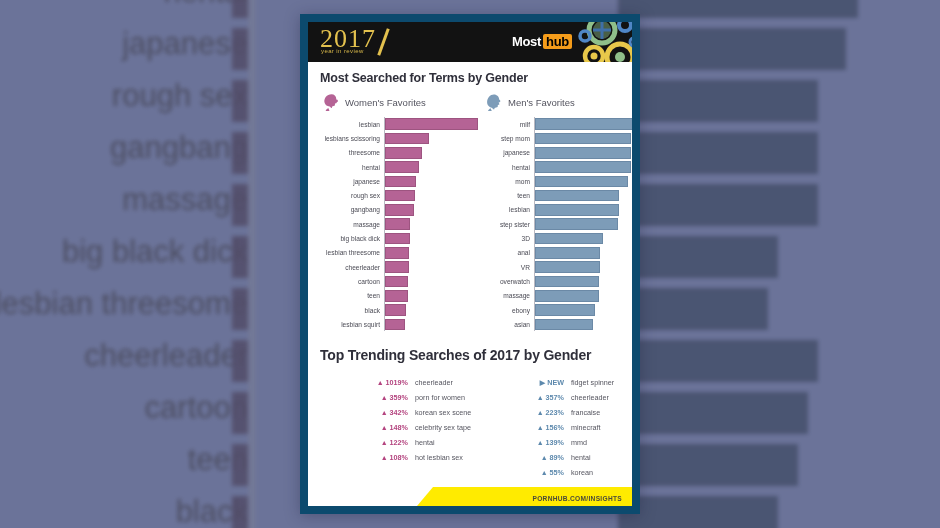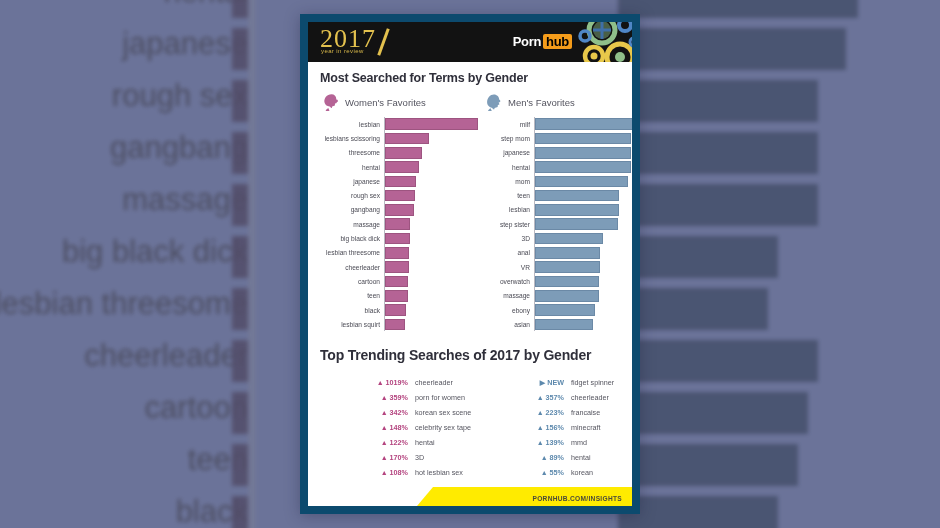--- a/index.html
+++ b/index.html
@@ -253,21 +253,21 @@
 </div>
 
 <div id="card">
 
   <div id="card-header">
     <div id="logo-2017">2017</div>
     <div id="logo-yir">year in review</div>
     <div id="logo-slash"></div>
 
     <div id="ph-logo">
-      <span id="ph-porn">Porn</span>
+      <span id="ph-porn">Most</span>
       <span id="ph-hub">hub</span>
     </div>
 
     <svg id="header-circles" viewBox="0 0 70 60">
       <circle cx="34" cy="18" r="13" fill="none" stroke="#8fbf8a" stroke-width="5"></circle>
       <circle cx="34" cy="18" r="9" fill="#8fbf8a" opacity="0.45"></circle>
       <path d="M34 9 L34 27 M25 18 L43 18" stroke="#3f6fa8" stroke-width="3"></path>
       <circle cx="57" cy="13" r="6" fill="none" stroke="#4f86c6" stroke-width="4"></circle>
       <circle cx="17" cy="24" r="5" fill="none" stroke="#4f86c6" stroke-width="3.5"></circle>
       <circle cx="26" cy="44" r="9" fill="none" stroke="#e8c84a" stroke-width="4.5"></circle>
@@ -550,27 +550,20 @@
         <div class="trow">
           <div class="tpct">
             <span class="tri">▲</span>
             <span>122%</span>
           </div>
           <div class="tterm">hentai</div>
         </div>
         <div class="trow">
           <div class="tpct">
             <span class="tri">▲</span>
-            <span>170%</span>
-          </div>
-          <div class="tterm">3D</div>
-        </div>
-        <div class="trow">
-          <div class="tpct">
-            <span class="tri">▲</span>
             <span>108%</span>
           </div>
           <div class="tterm">hot lesbian sex</div>
         </div>
       </div>
     <div class="tcol men" id="trend-men">
         <div class="trow">
           <div class="tpct">
             <span class="tri">▶</span>
             <span>NEW</span>

